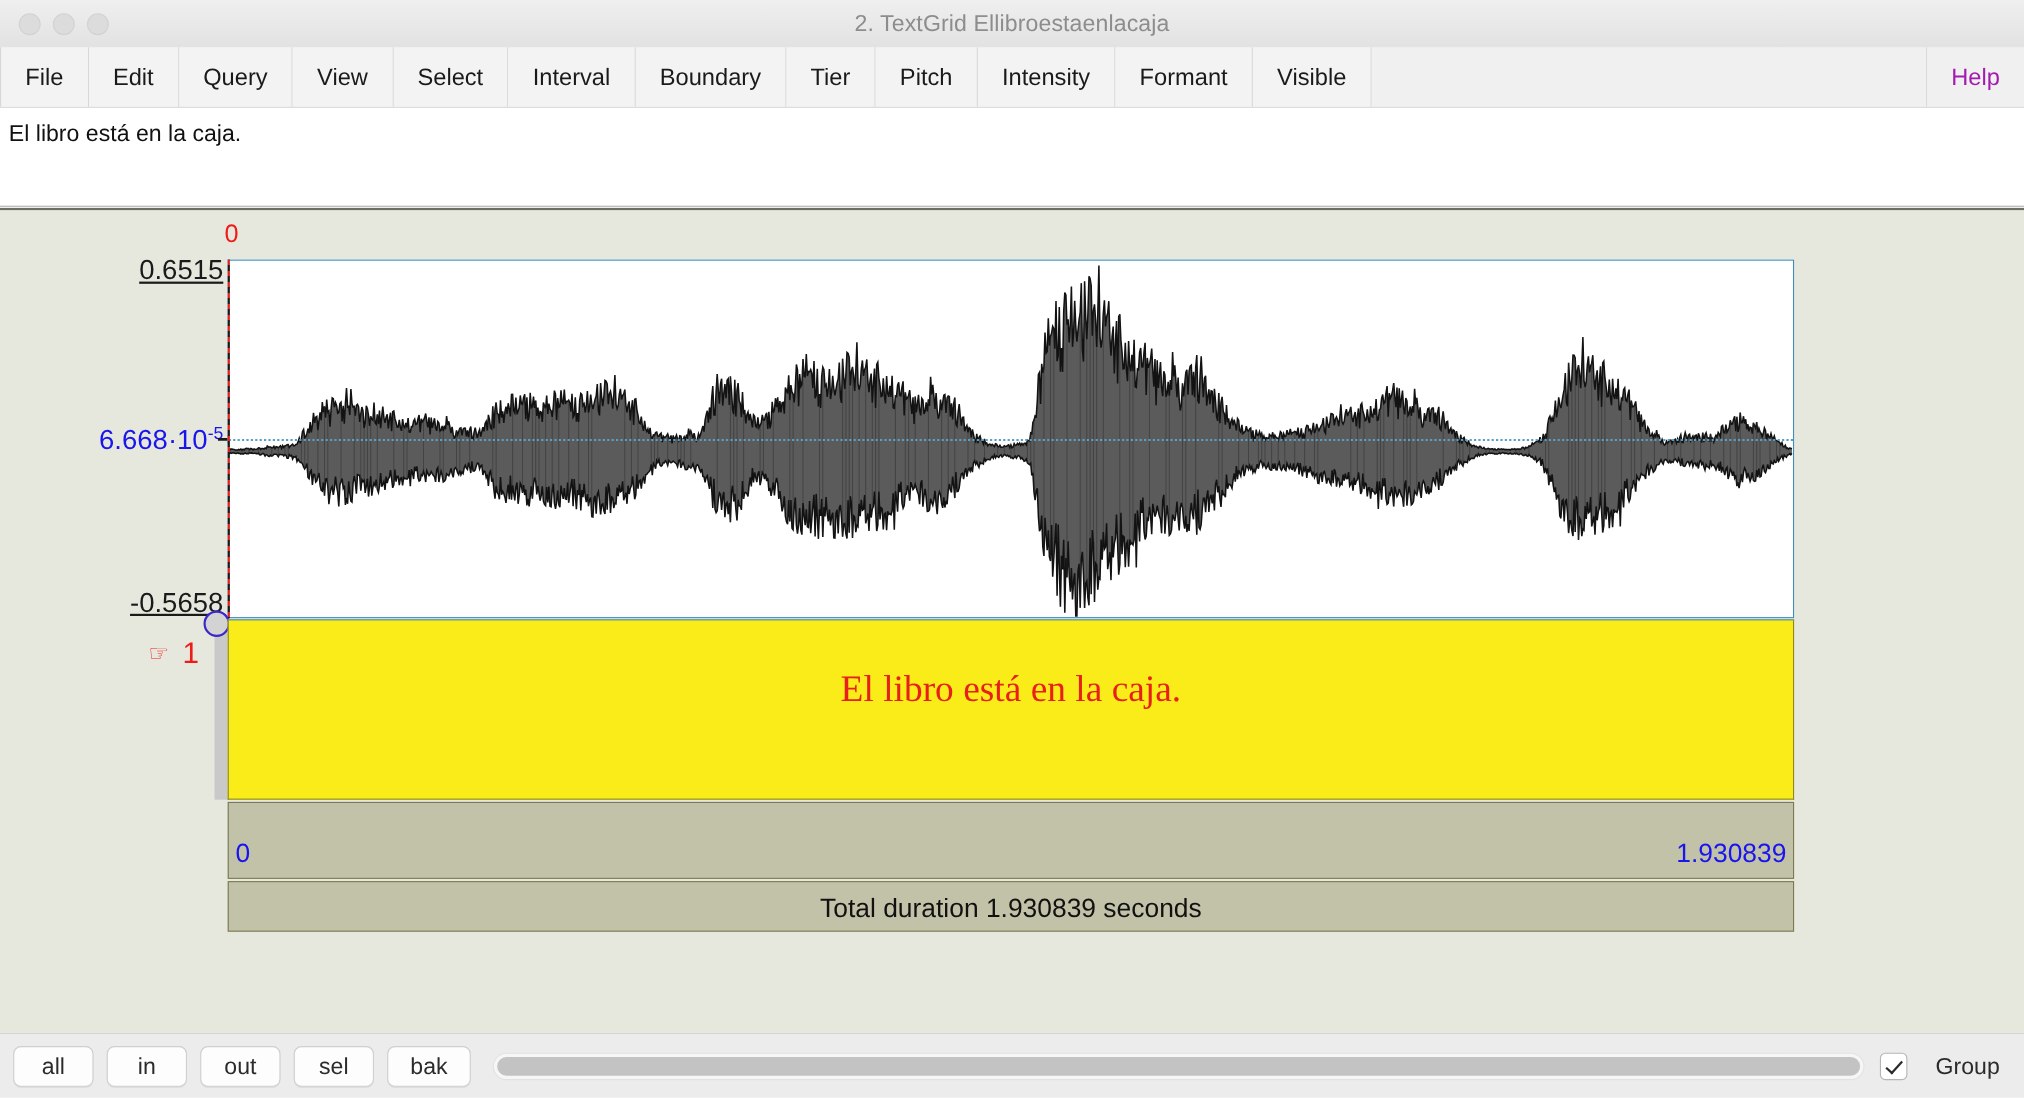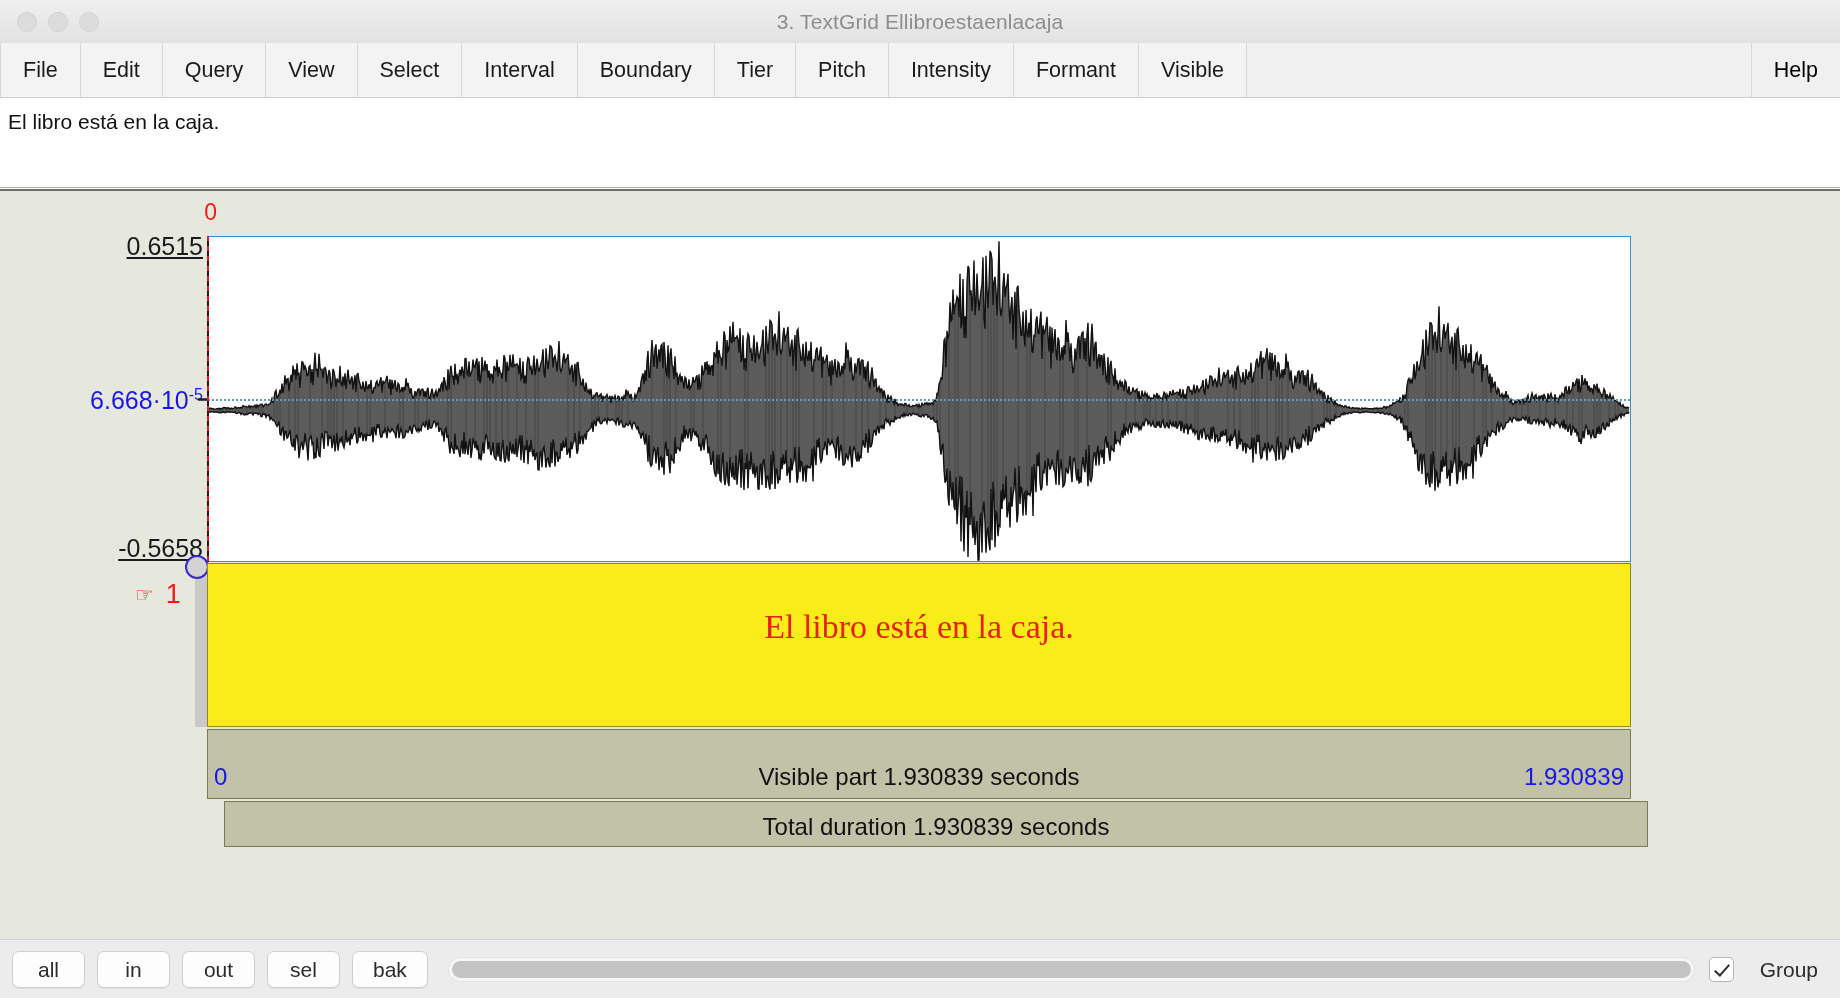--- a/index.html
+++ b/index.html
@@ -71,21 +71,21 @@
     flex: 1;
     border-right: 1px solid #d8d7d6;
     background: #f1f0f0;
   }
   #menu-help {
     display: flex;
     align-items: center;
     justify-content: center;
     padding: 0 22px;
     font-size: 21.5px;
-    color: #000000;
+    color: #a21caf;
     background: #f1f0f0;
   }
 
   
   #textfield {
     position: absolute;
     left: 0; top: 98px;
     width: 1840px; height: 90px;
     background: #ffffff;
     border-bottom: 1px solid #aeaeae;
@@ -247,21 +247,20 @@
   }
 
   
   #total-bar {
     position: absolute;
     left: 207px; top: 610px;
     width: 1424px; height: 46px;
     background: #c2c2a8;
     border: 1px solid #7a7a55;
     box-sizing: border-box;
-    margin-left: 17px;
   }
   #total-text {
     position: absolute;
     left: 0; right: 0; bottom: 5px;
     text-align: center;
     font-size: 24px;
     color: #111;
   }
 
   
@@ -353,21 +352,21 @@
 </style>
 </head>
 <body>
 
 <div id="titlebar">
   <div id="traffic">
     <div class="light"></div>
     <div class="light"></div>
     <div class="light"></div>
   </div>
-  <div id="window-title">3. TextGrid Ellibroestaenlacaja</div>
+  <div id="window-title">2. TextGrid Ellibroestaenlacaja</div>
 </div>
 
 <div id="menubar">
   <div class="menu-item">File</div>
   <div class="menu-item">Edit</div>
   <div class="menu-item">Query</div>
   <div class="menu-item">View</div>
   <div class="menu-item">Select</div>
   <div class="menu-item">Interval</div>
   <div class="menu-item">Boundary</div>
@@ -425,21 +424,20 @@
   <div id="tier-drag-bar"></div>
   <div id="tier-handle"></div>
 
   <div id="tier-panel">
     <div id="tier-text">El libro está en la caja.</div>
   </div>
 
 
   <div id="visible-bar">
     <div id="visible-left">0</div>
-    <div id="visible-center">Visible part 1.930839 seconds</div>
     <div id="visible-right">1.930839</div>
   </div>
 
   <div id="total-bar">
     <div id="total-text">Total duration 1.930839 seconds</div>
   </div>
 </div>
 
 <div id="bottombar">
   <div class="zoom-btn">all</div>

